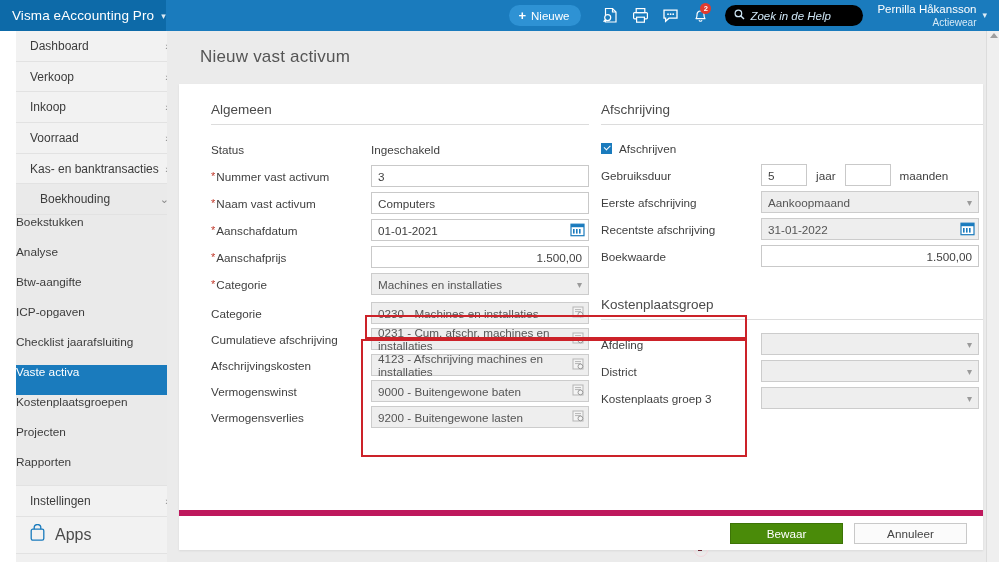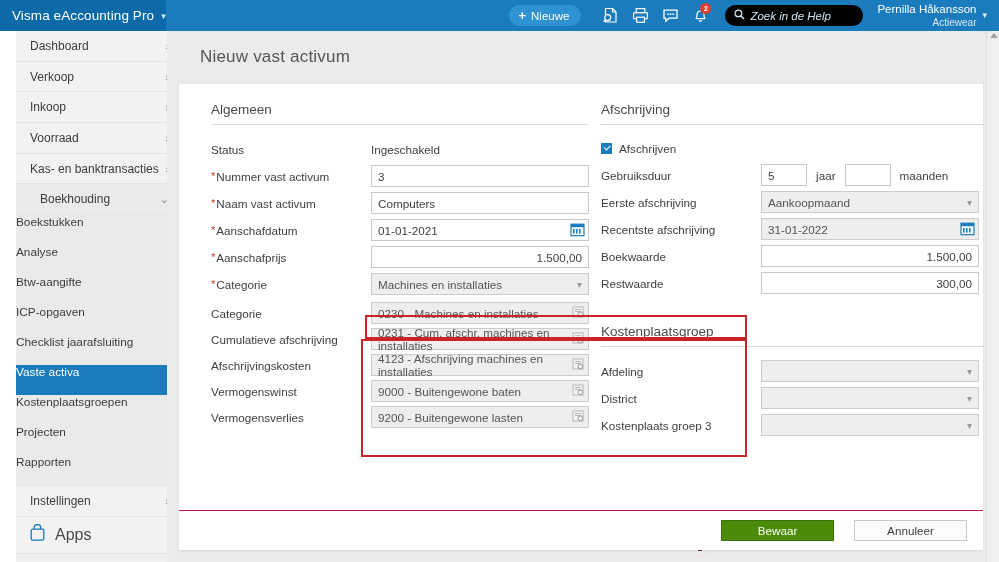--- a/index.html
+++ b/index.html
@@ -155,23 +155,23 @@
   .redbox {
     position: absolute; border: 2px solid #cc2229;
   }
   #redbox-categorie { left: 186px; top: 231px; width: 382px; height: 24px; }
   #redbox-accounts  { left: 182px; top: 255px; width: 386px; height: 118px; }
 
   .group-block { margin-top: 12px; }
 
   .footer {
     position: absolute; left: 0; right: 0; bottom: 0; height: 40px;
-    background: #fff; border-top: 1px solid #be185d;
+    background: #fff; border-top: 6px solid #be185d;
     display: flex; align-items: center; justify-content: flex-end;
-    padding-right: 16px; gap: 20px;
+    padding-right: 16px; gap: 11px;
   }
   .btn {
     height: 21px; min-width: 113px; font-size: 11.7px;
     display: flex; align-items: center; justify-content: center;
     cursor: pointer; font-family: "Liberation Sans", sans-serif;
   }
   .btn-save { background: #4a8b09; color: #fff; border: 1px solid #3d7407; }
   .btn-cancel { background: #fbfbfb; color: #444; border: 1px solid #c9c9c9; }
 
   .cursor-dot {
@@ -528,26 +528,20 @@
             </div>
           </div>
 
           <div class="row">
             <div class="lab">Boekwaarde</div>
             <div class="fld num">
               <span>1.500,00</span>
             </div>
           </div>
 
-          <div class="row">
-            <div class="lab">Restwaarde</div>
-            <div class="fld num">
-              <span>300,00</span>
-            </div>
-          </div>
 
           <div class="group-block" style="margin-top:30px;">
             <div class="sec-title">Kostenplaatsgroep</div>
             <div class="row">
               <div class="lab">Afdeling</div>
               <div class="fld grey">
                 <span></span>
                 <span class="caret">▾</span>
               </div>
             </div>

